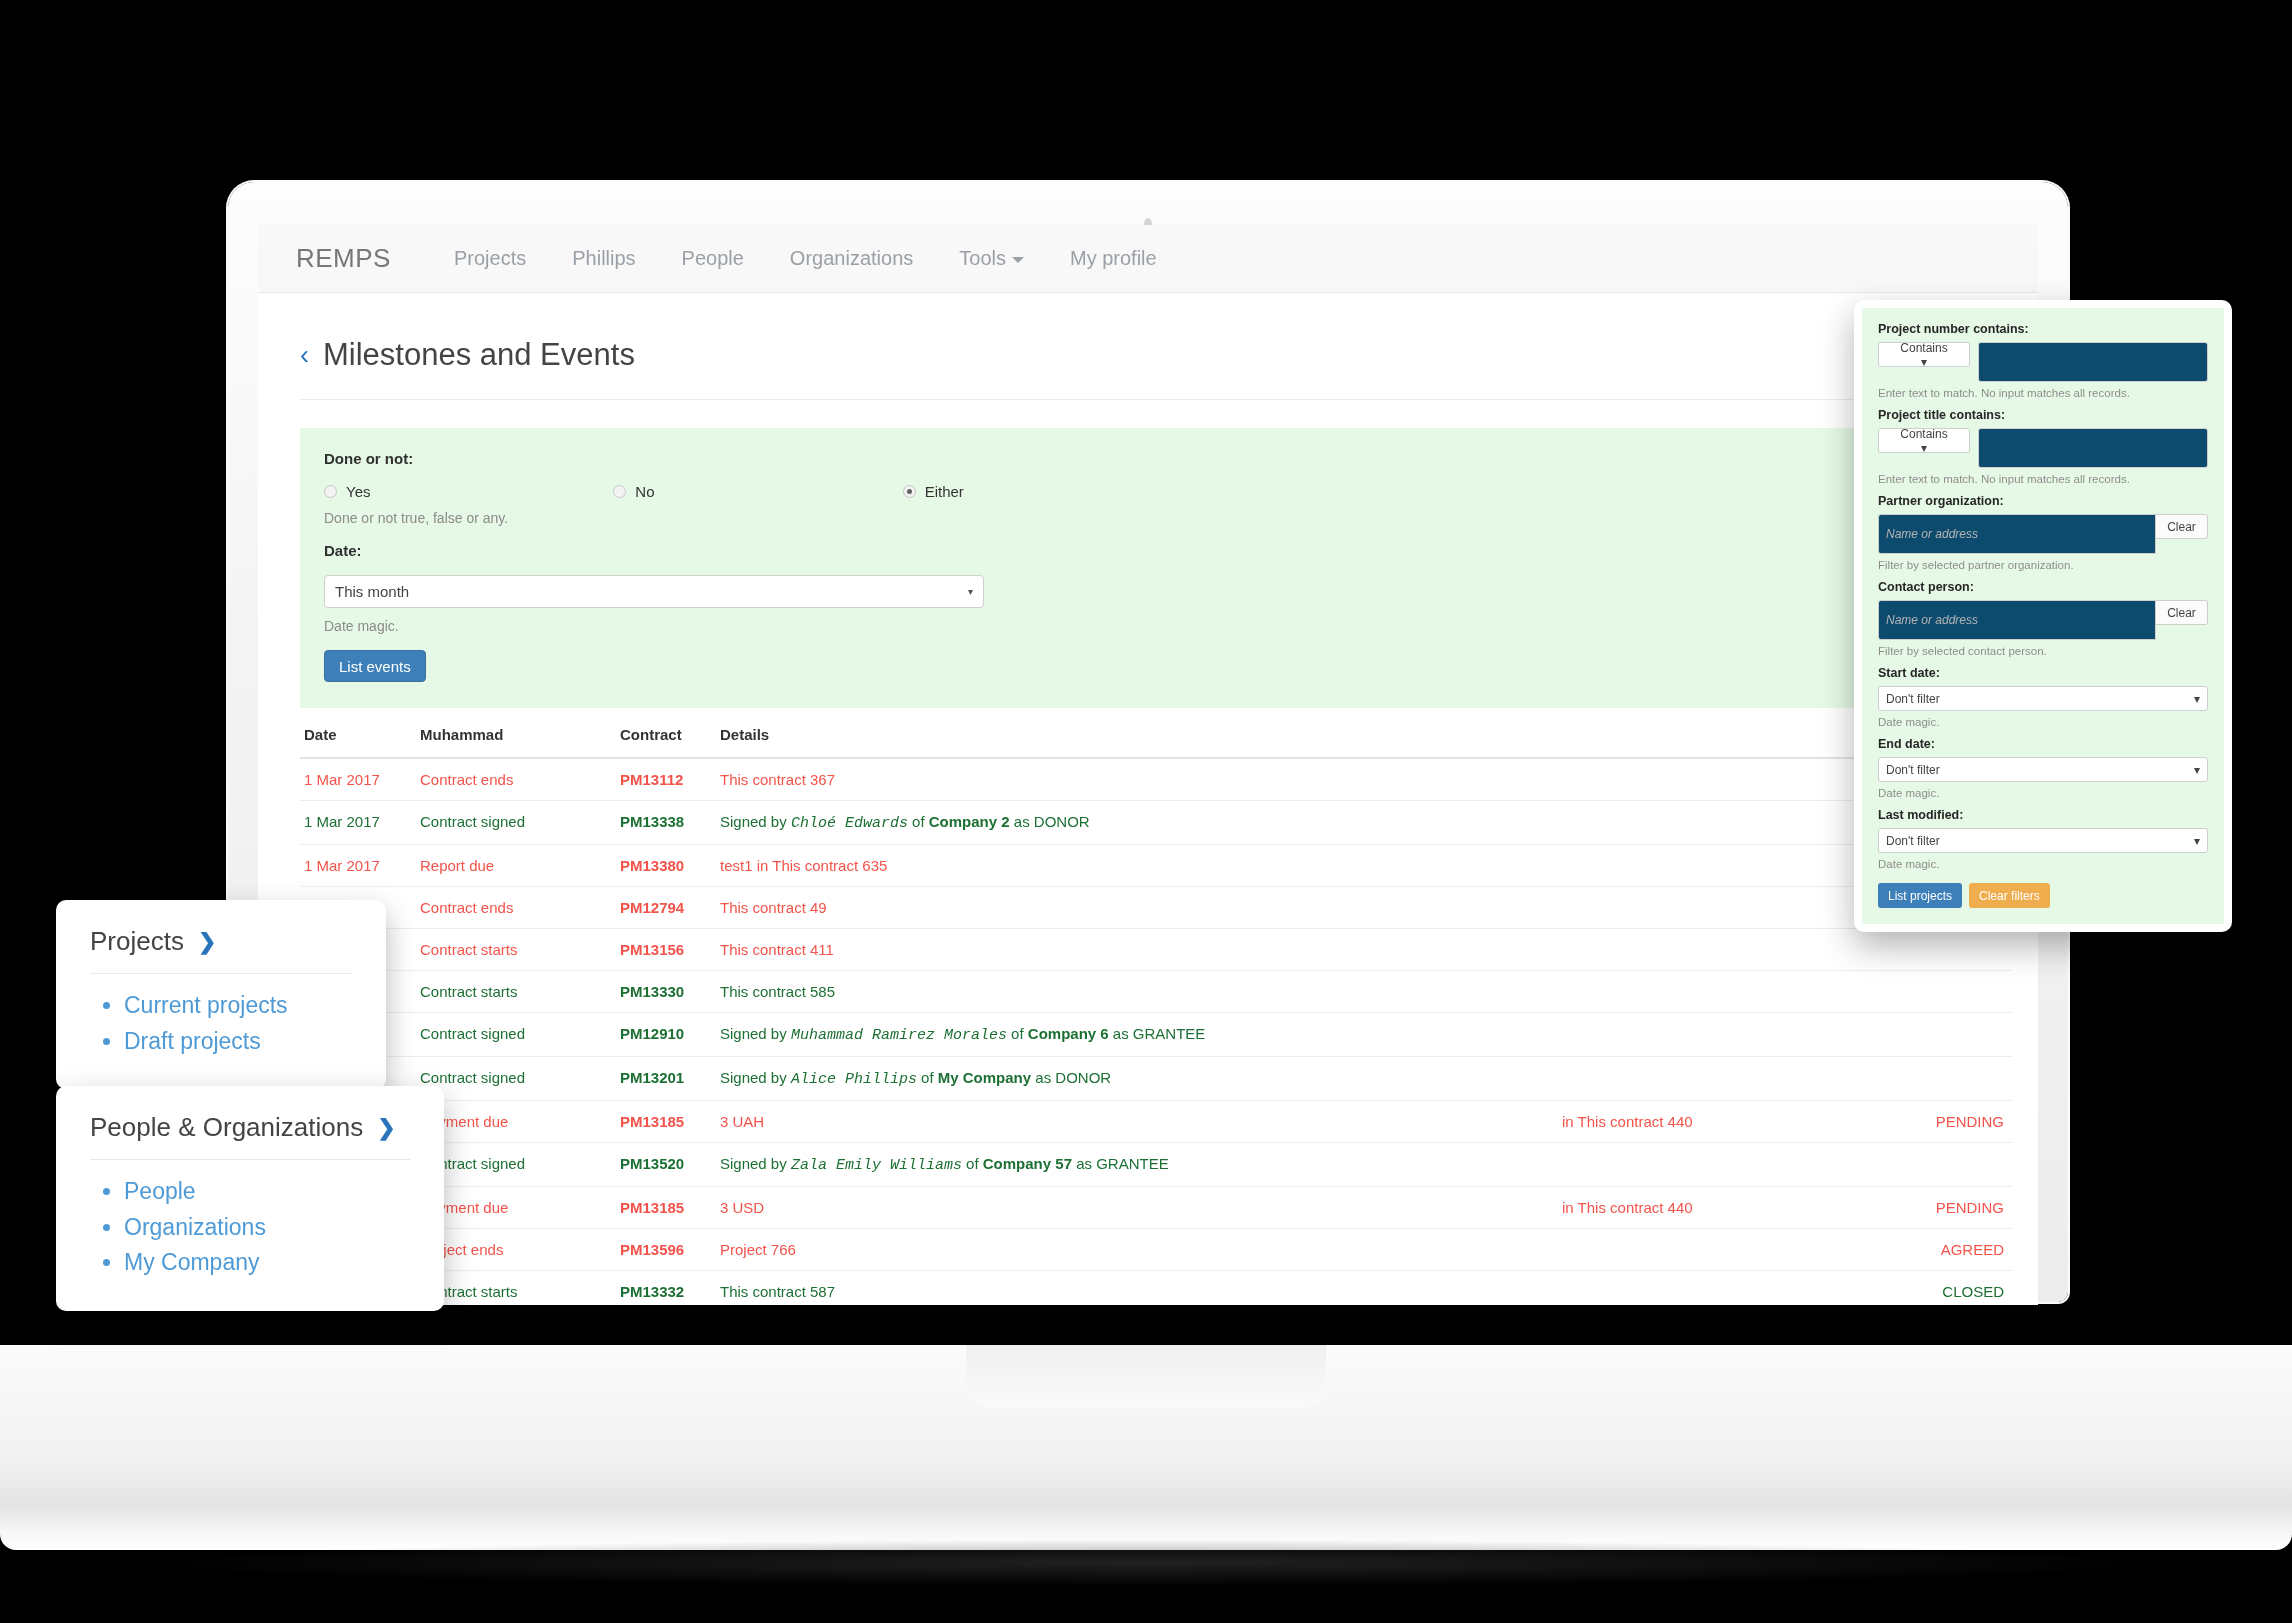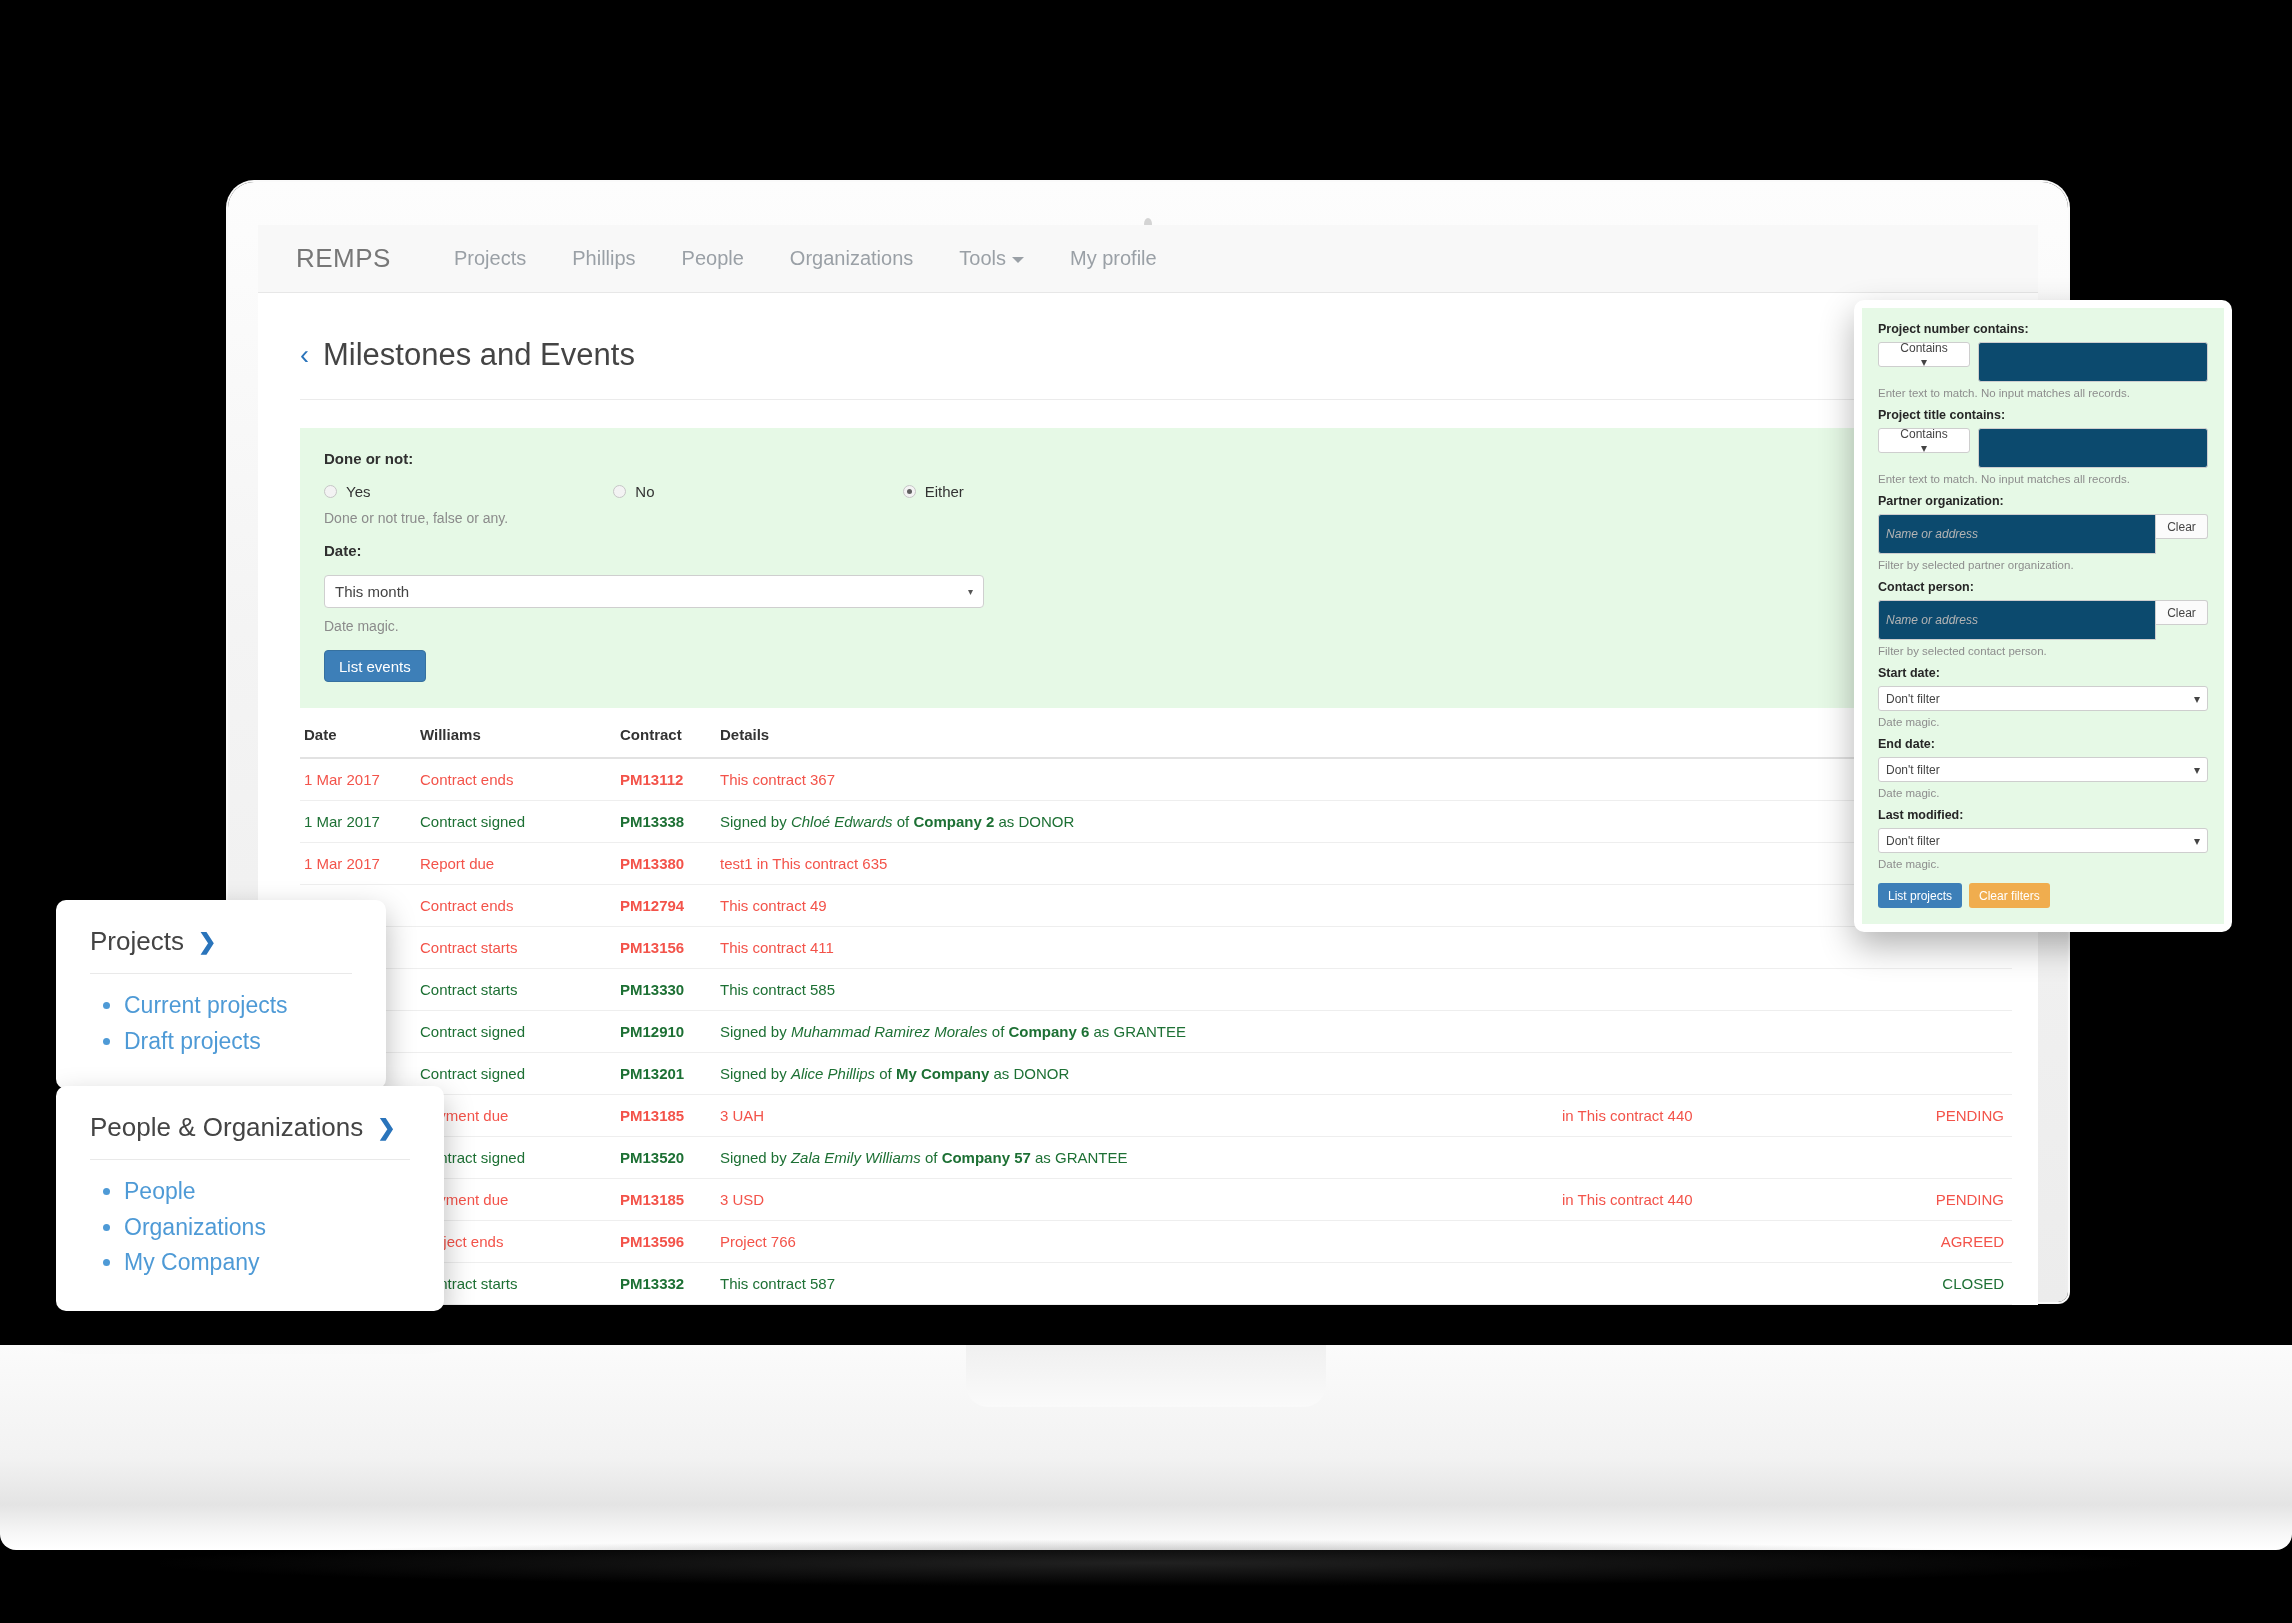--- a/index.html
+++ b/index.html
@@ -113,21 +113,21 @@
     font-size:15px; padding:12px 0; border-bottom:1px solid #eeeeee; vertical-align:top;
   }
   .col-date { width:120px; padding-left:4px !important; }
   .col-milestone { width:200px; }
   .col-contract { width:100px; font-weight:bold; }
   .col-details { width:auto; }
   .col-extra { width:270px; }
   .col-status { width:180px; text-align:right; padding-right:8px !important; }
   .r { color:#f3534a; }
   .g { color:#1d7034; }
-  .em { font-style:italic; }
+  .em { font-style:italic;font-family:Liberation Mono, monospace; }
   .bd { font-weight:bold; }
 
   
   .float-card {
     position:absolute; background:#ffffff; border-radius:10px;
     box-shadow:0 12px 30px rgba(0,0,0,0.28); padding:26px 34px 30px 34px;
   }
   #card-projects { left:56px; top:900px; width:330px; }
   #card-people   { left:56px; top:1086px; width:388px; }
   .card-title { font-size:26px; color:#444; display:flex; align-items:center; gap:14px; }
@@ -225,21 +225,21 @@
         </div>
         <div class="fp-help">Date magic.</div>
         <div class="btn btn-primary">List events</div>
       </div>
     </div>
 
     <table id="events-table">
       <thead>
         <tr>
           <th class="col-date">Date</th>
-          <th class="col-milestone">Williams</th>
+          <th class="col-milestone">Muhammad</th>
           <th class="col-contract">Contract</th>
           <th class="col-details">Details</th>
           <th class="col-extra"></th>
           <th class="col-status"></th>
         </tr>
       </thead>
       <tbody id="table-body">
           <tr>
             <td class="col-date r">1 Mar 2017</td>
             <td class="col-milestone r">Contract ends</td>

